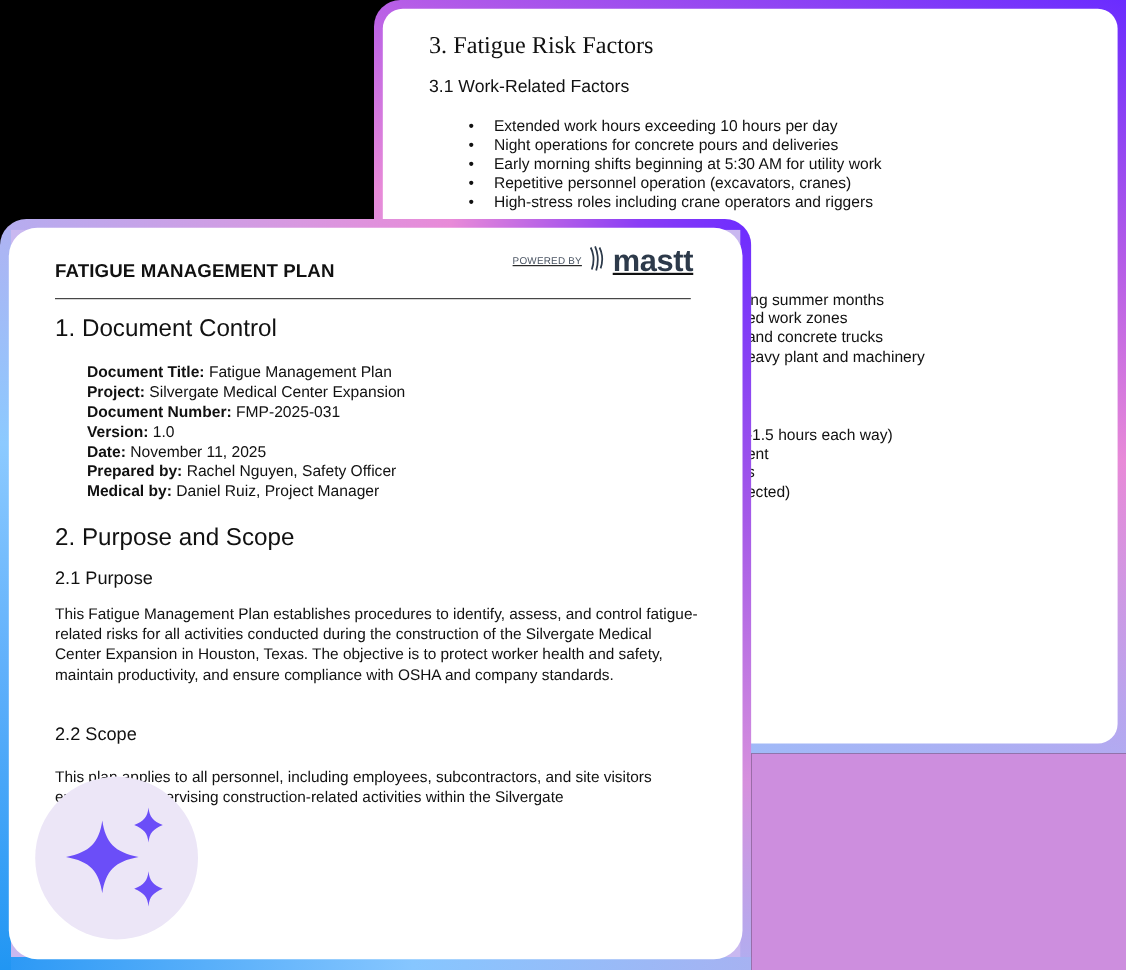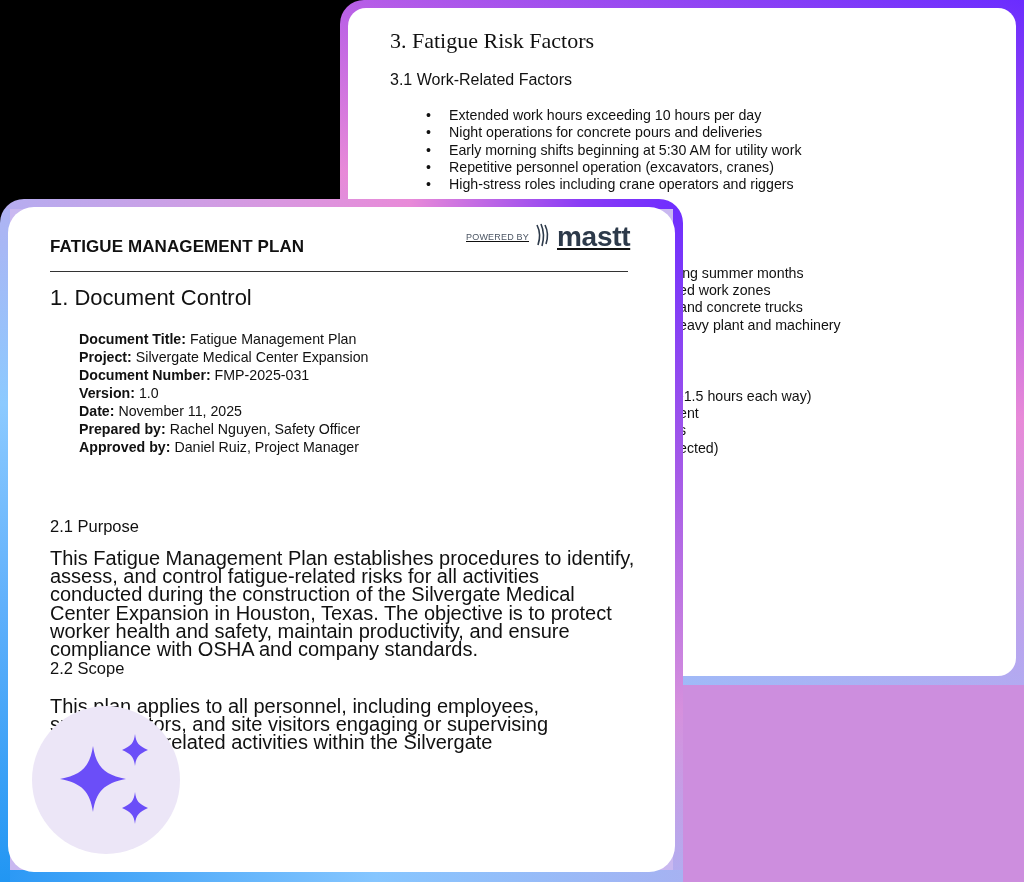--- a/index.html
+++ b/index.html
@@ -65,21 +65,21 @@
   .powered {
     position: absolute; left: 458px; top: 14px; display: flex; align-items: center; gap: 6px; text-decoration: underline;
   }
   .powered-label { font-size: 9px; color: #4b5563; letter-spacing: 0.2px; }
   .mastt-word { font-size: 28px; font-weight: bold; color: #2d3a4a; letter-spacing: -0.3px; }
   .rule { position: absolute; left: 42px; top: 64px; width: 578px; height: 1px; background: #333333; }
   .fc-h1 { position: absolute; left: 42px; margin: 0; font-weight: normal; font-size: 22px; }
   .fc-h2 { position: absolute; left: 42px; margin: 0; font-weight: normal; font-size: 16.5px; }
   .meta { position: absolute; left: 42px; top: 123px; font-size: 14.2px; line-height: 18px; margin-left: 29px; }
   .meta .row b { font-weight: bold; }
-  .para { position: absolute; left: 42px; width: 585px; font-size: 20px; line-height: 18.2px; margin: 0; }
+  .para { position: absolute; left: 42px; width: 585px; font-size: 14px; line-height: 18.2px; margin: 0; }
 
   .ai-badge {
     position: absolute; left: 32px; top: 706px; width: 148px; height: 148px; border-radius: 50%;
     background: #ece6f7;
   }
   .ai-badge svg { position: absolute; left: 0; top: 0; }
 </style>
 </head>
 <body>
 
@@ -126,23 +126,24 @@
 
   <h2 class="fc-h1" style="top:78px;text-align:right;">1. Document Control</h2>
 
   <div class="meta">
     <div class="row"><b>Document Title:</b> <span>Fatigue Management Plan</span></div>
     <div class="row"><b>Project:</b> <span>Silvergate Medical Center Expansion</span></div>
     <div class="row"><b>Document Number:</b> <span>FMP-2025-031</span></div>
     <div class="row"><b>Version:</b> <span>1.0</span></div>
     <div class="row"><b>Date:</b> <span>November 11, 2025</span></div>
     <div class="row"><b>Prepared by:</b> <span>Rachel Nguyen, Safety Officer</span></div>
-    <div class="row"><b>Approved by:</b> <span>Daniel Ruiz, Project Manager</span></div>
+    <div class="row"><b>Medical by:</b> <span>Daniel Ruiz, Project Manager</span></div>
   </div>
 
+  <h2 class="fc-h1" style="top:268px;">2. Purpose and Scope</h2>
   <h3 class="fc-h2" style="top:310px;">2.1 Purpose</h3>
   <p class="para" style="top:342px;">This Fatigue Management Plan establishes procedures to identify, assess, and control fatigue-related risks for all activities conducted during the construction of the Silvergate Medical Center Expansion in Houston, Texas. The objective is to protect worker health and safety, maintain productivity, and ensure compliance with OSHA and company standards.</p>
   <h3 class="fc-h2" style="top:452px;">2.2 Scope</h3>
   <p class="para" style="top:490px;">This plan applies to all personnel, including employees, subcontractors, and site visitors engaging or supervising construction-related activities within the Silvergate</p>
 </div>
 
 <div class="ai-badge">
   <svg width="148" height="148" viewBox="0 0 148 148">
     <path d="M61 40 C64 60 72 69 94 73 C72 77 64 86 61 106 C58 86 50 77 28 73 C50 69 58 60 61 40 Z" fill="#6b4ef8"></path>
     <path d="M103 28 C104 37 107 40 116 44 C107 48 104 51 103 60 C102 51 99 48 90 44 C99 40 102 37 103 28 Z" fill="#6b4ef8"></path>

